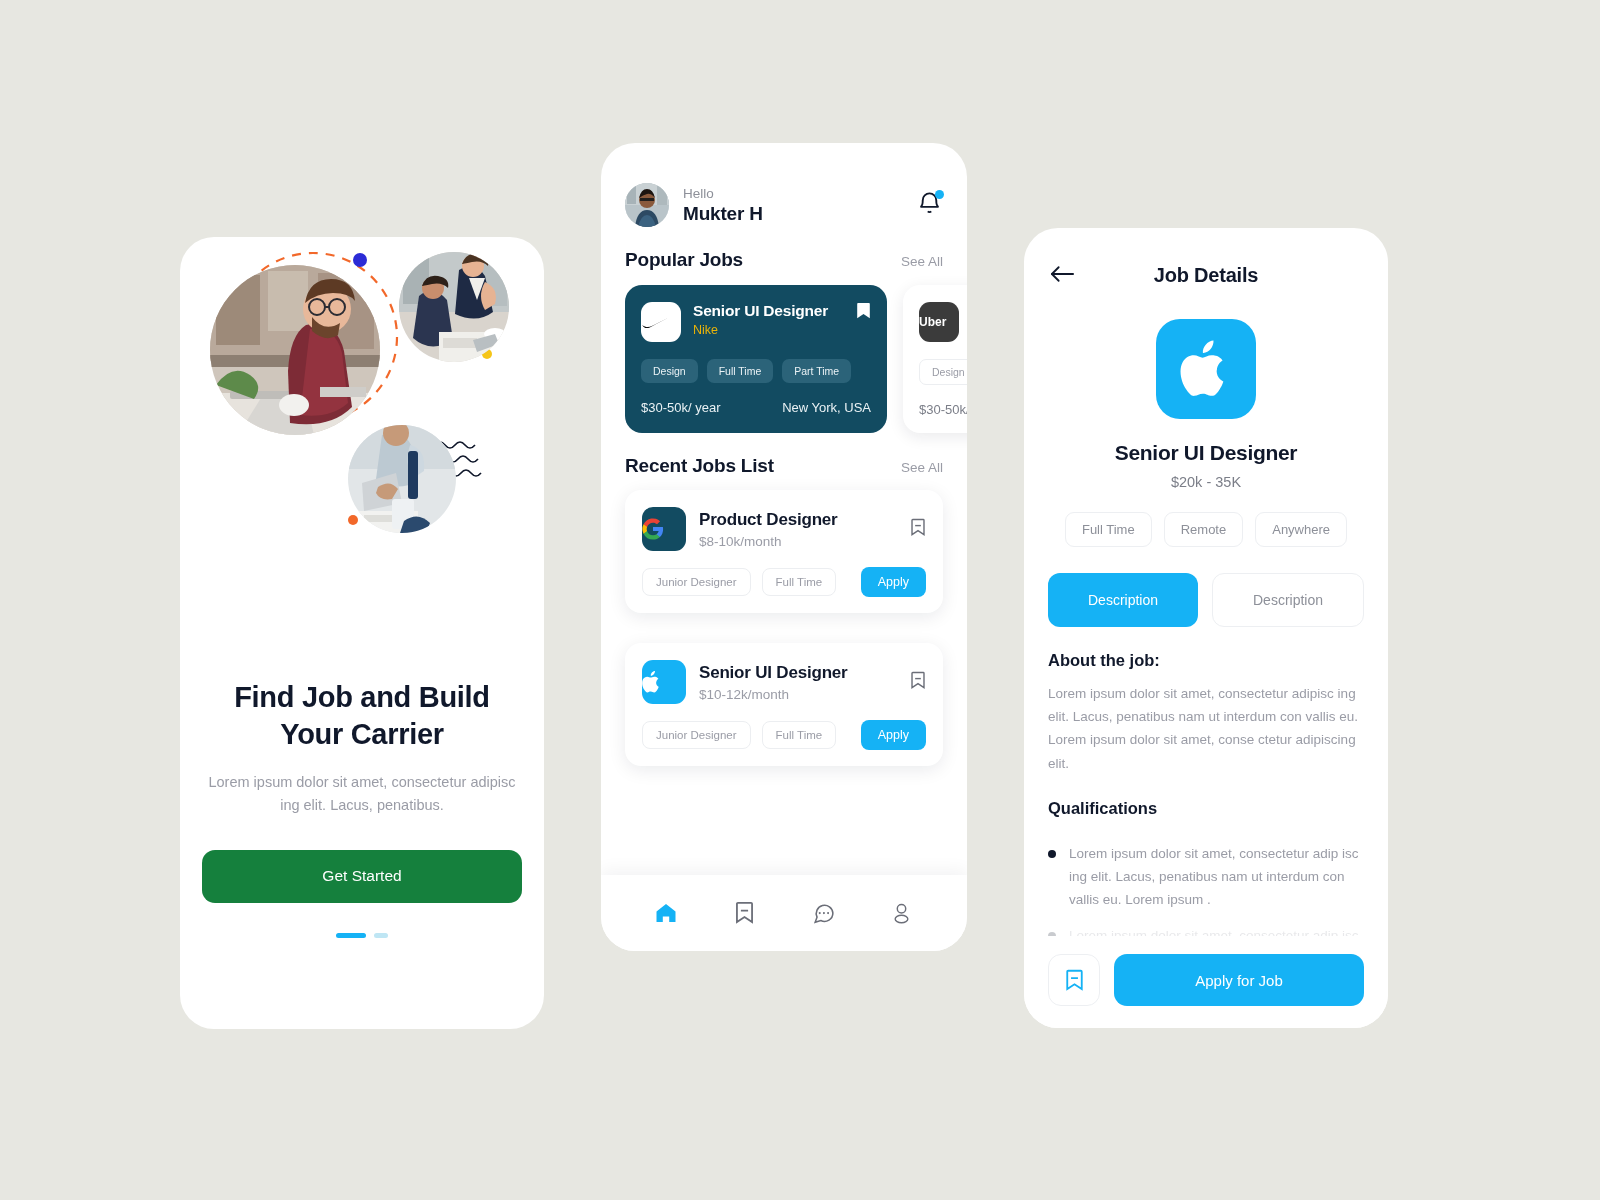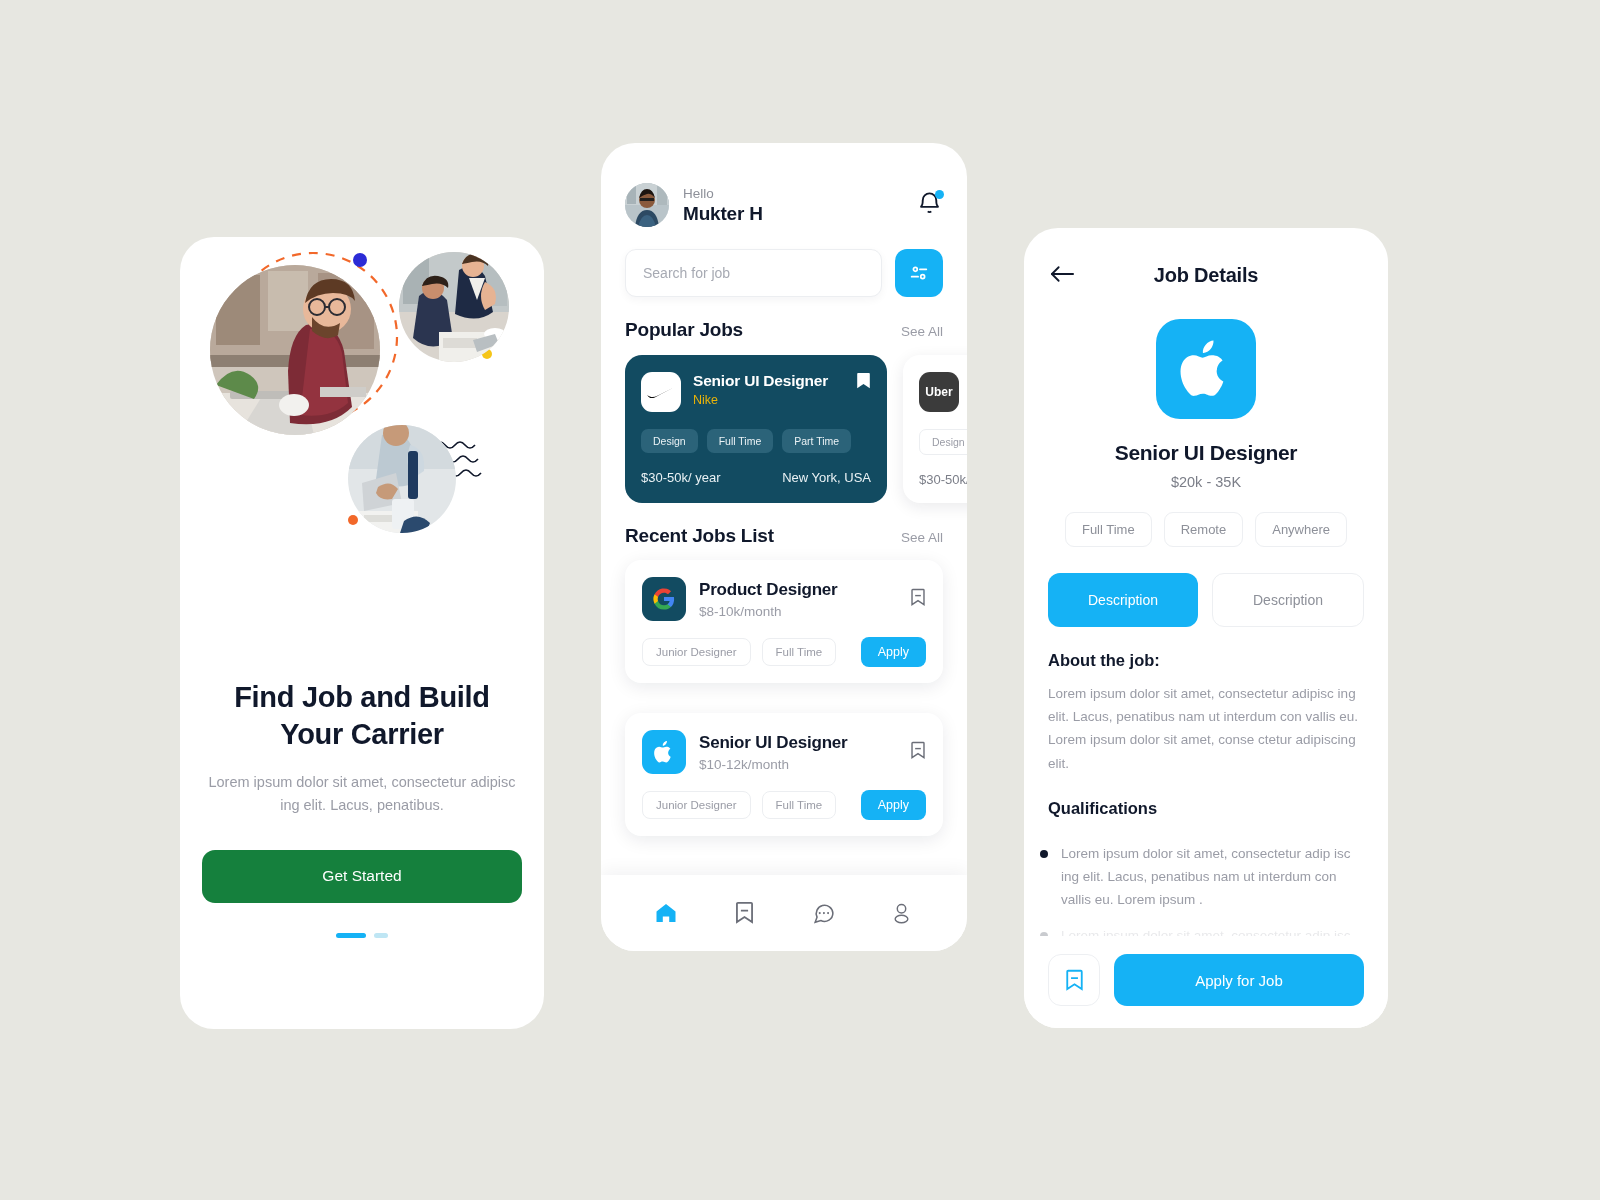--- a/index.html
+++ b/index.html
@@ -103,21 +103,21 @@
   .pop-scroller { display: flex; gap: 16px; padding: 14px 0 0 24px; }
   .pop-card {
     flex: none; width: 262px;
     background: #124b61; border-radius: 17px;
     padding: 17px 16px 16px 16px;
   }
   .pop-card.light { background: #fff; box-shadow: 0 4px 16px rgba(17,24,43,.09); }
   .pop-top { display: flex; align-items: flex-start; gap: 12px; }
   .logo-tile {
     width: 40px; height: 40px; border-radius: 11px; flex: none;
-    display: flex; align-items: center; justify-content: center; overflow: hidden;
+    display: flex; align-items: center; justify-content: flex-start; overflow: hidden;
   }
   .pop-role { font-size: 15.5px; font-weight: bold; color: #fff; letter-spacing: -0.2px; }
   .pop-comp { font-size: 12.5px; color: #eab308; margin-top: 3px; }
   .pop-bm { margin-left: auto; flex: none; cursor: pointer; }
   .chip-row { display: flex; gap: 9px; margin-top: 17px; }
   .chip {
     background: #2b6379; color: #eaf2f5;
     font-size: 10.5px; border-radius: 7px;
     padding: 6px 12px; white-space: nowrap;
   }
@@ -187,21 +187,21 @@
   .det-tabs { display: flex; gap: 14px; padding: 26px 24px 0 24px; }
   .det-tab {
     flex: 1; height: 54px; border-radius: 12px;
     display: flex; align-items: center; justify-content: center;
     font-size: 14px; cursor: pointer;
   }
   .det-tab.on { background: #15b2f5; color: #fff; }
   .det-tab.off { background: #fff; border: 1px solid #edeff2; color: #8d9099; }
   .det-h { padding: 24px 24px 0 24px; font-size: 16.5px; font-weight: bold; color: #10182b; }
   .det-p { padding: 12px 26px 0 24px; font-size: 13.5px; line-height: 1.72; color: #9a9ca6; }
-  .qual-list { padding: 12px 26px 0 16px; }
+  .qual-list { padding: 12px 26px 0 24px; }
   .qual-li { display: flex; gap: 13px; margin-top: 12px; }
   .qual-bullet { width: 8px; height: 8px; border-radius: 50%; background: #10182b; flex: none; margin-top: 8px; }
   .qual-tx { font-size: 13.5px; line-height: 1.72; color: #9a9ca6; }
   .qual-li.faded { opacity: .22; }
   .det-foot {
     position: absolute; left: 0; bottom: 0; width: 100%;
     background: #fff; padding: 18px 24px 22px 24px;
     display: flex; align-items: center; gap: 14px;
   }
   .save-btn {
@@ -336,31 +336,20 @@
       </div>
       <div class="bell-wrap">
         <svg width="27" height="27" viewBox="0 0 24 24" fill="none" stroke="#10182b" stroke-width="1.7">
           <path d="M18 9a6 6 0 1 0-12 0c0 5-2 6-2 6h16s-2-1-2-6"></path>
           <path d="M10.5 19a2 2 0 0 0 3 0"></path>
         </svg>
         <span class="bell-dot"></span>
       </div>
     </div>
 
-    <div class="search-row">
-      <input class="search-input" type="text" placeholder="Search for job" style="">
-      <button class="filter-btn">
-        <svg width="22" height="22" viewBox="0 0 24 24" fill="none" stroke="#fff" stroke-width="1.9" stroke-linecap="round">
-          <circle cx="8" cy="8" r="2.1"></circle>
-            <path d="M13 8h7"></path>
-          <circle cx="16" cy="16" r="2.1"></circle>
-            <path d="M4 16h7"></path>
-        </svg>
-      </button>
-    </div>
 
     <div class="sec-row">
       <div class="sec-title">Popular Jobs</div>
       <div class="sec-link">See All</div>
     </div>
 
     <div class="pop-scroller">
 
       <div class="pop-card">
         <div class="pop-top">

